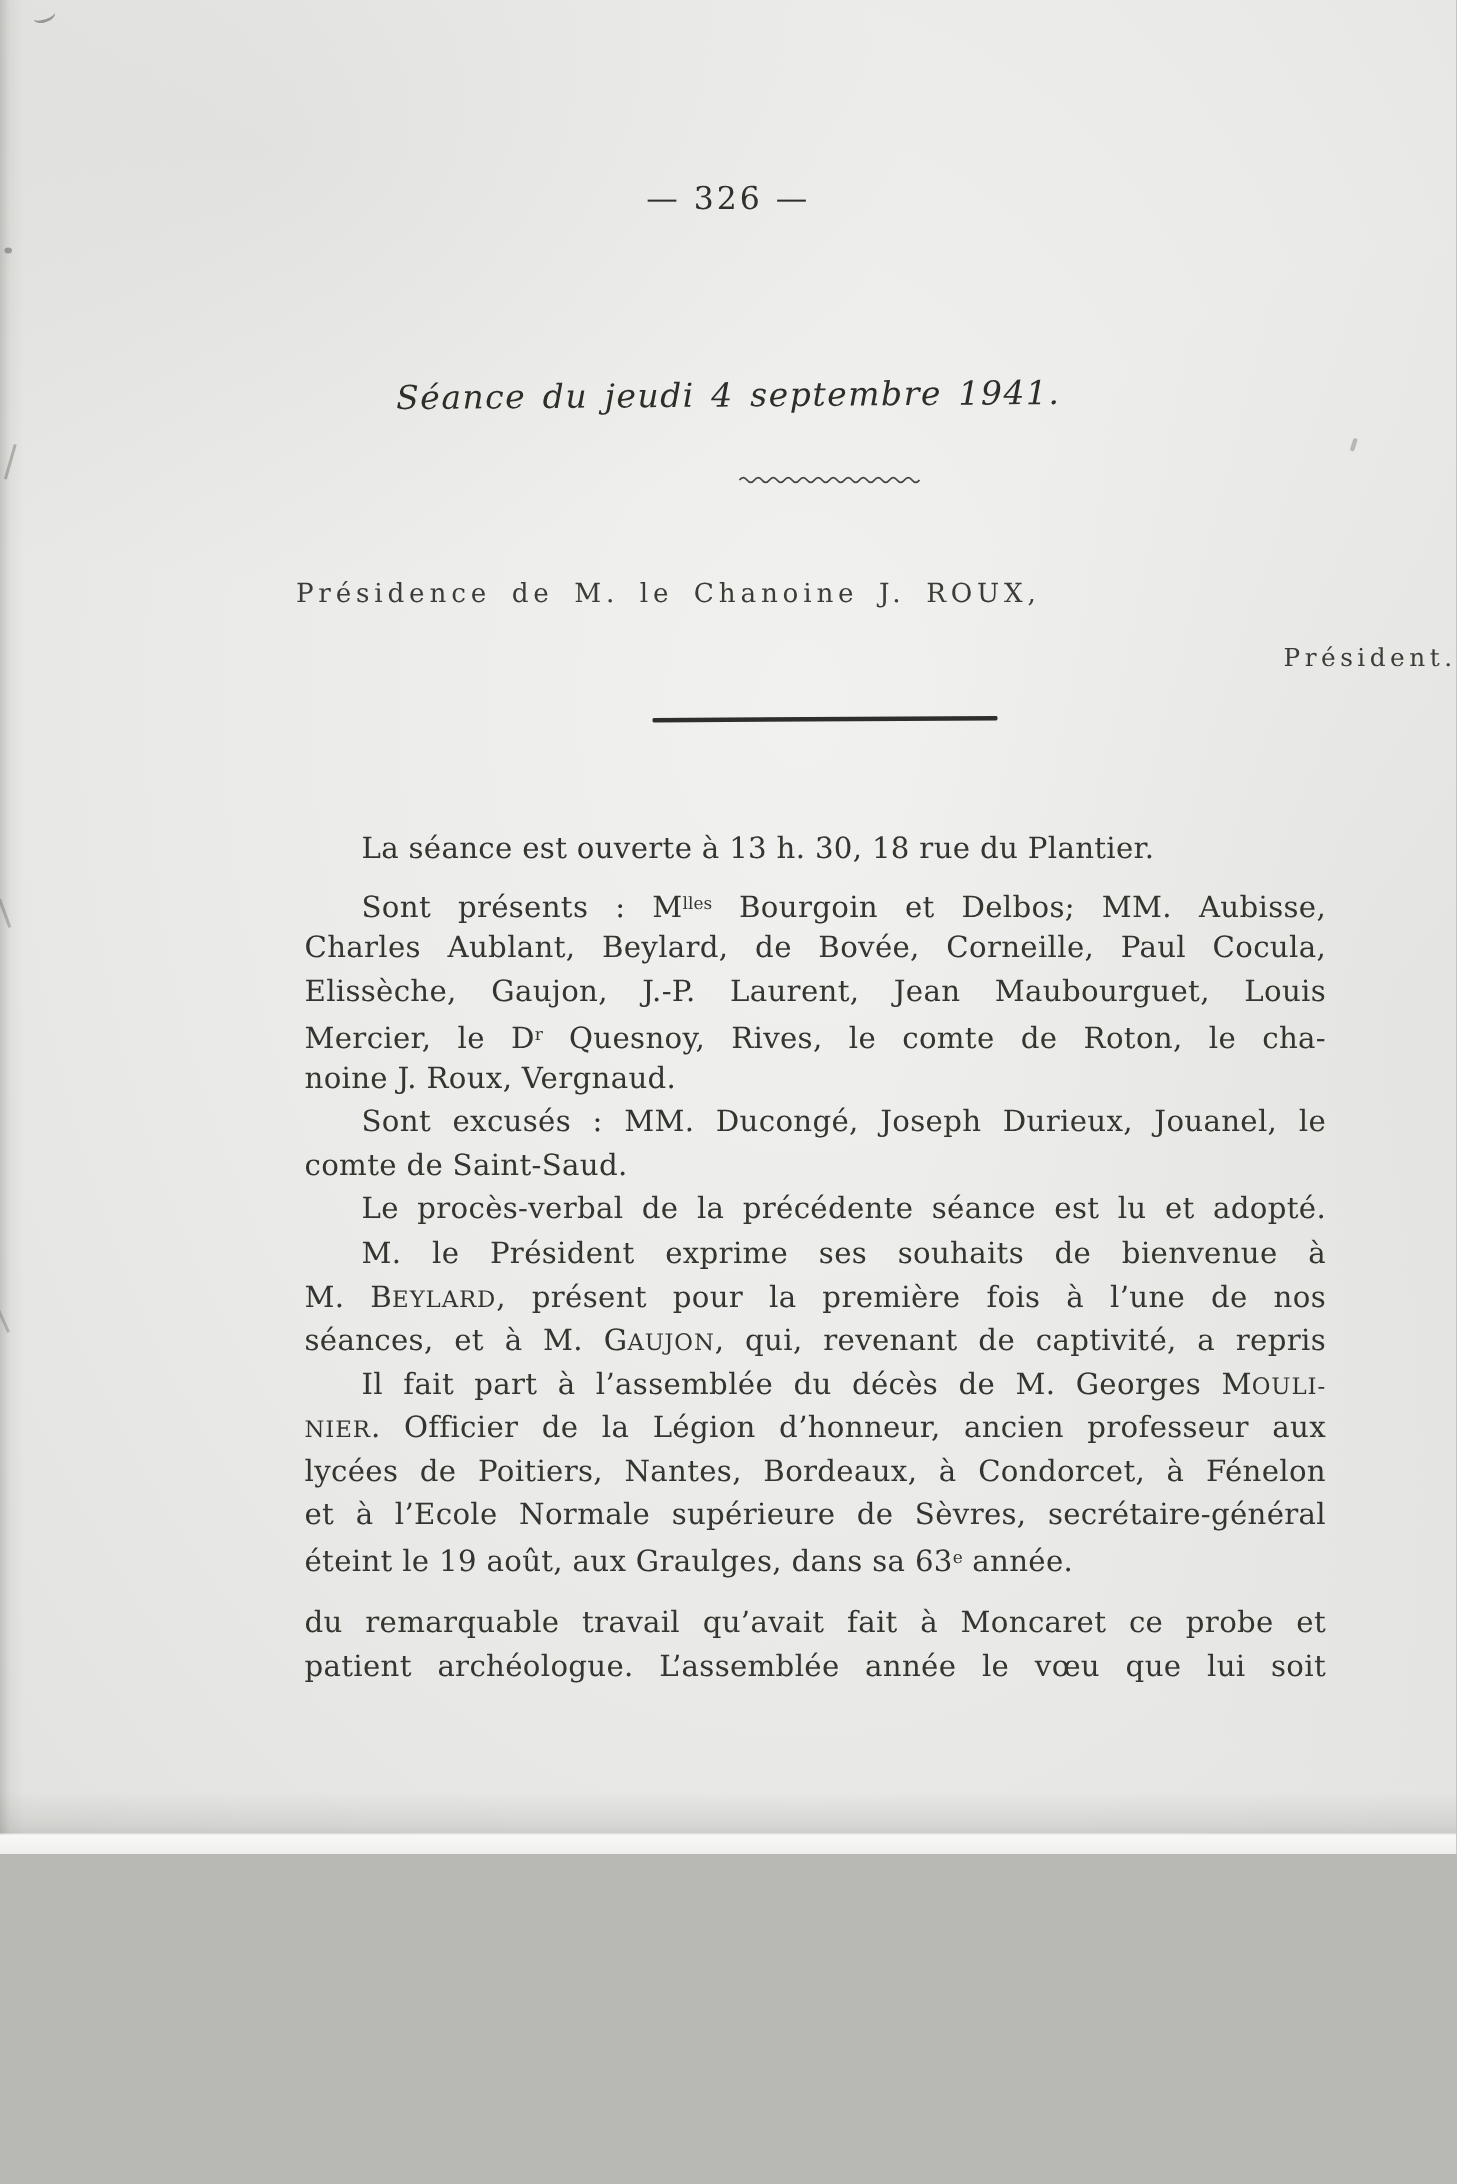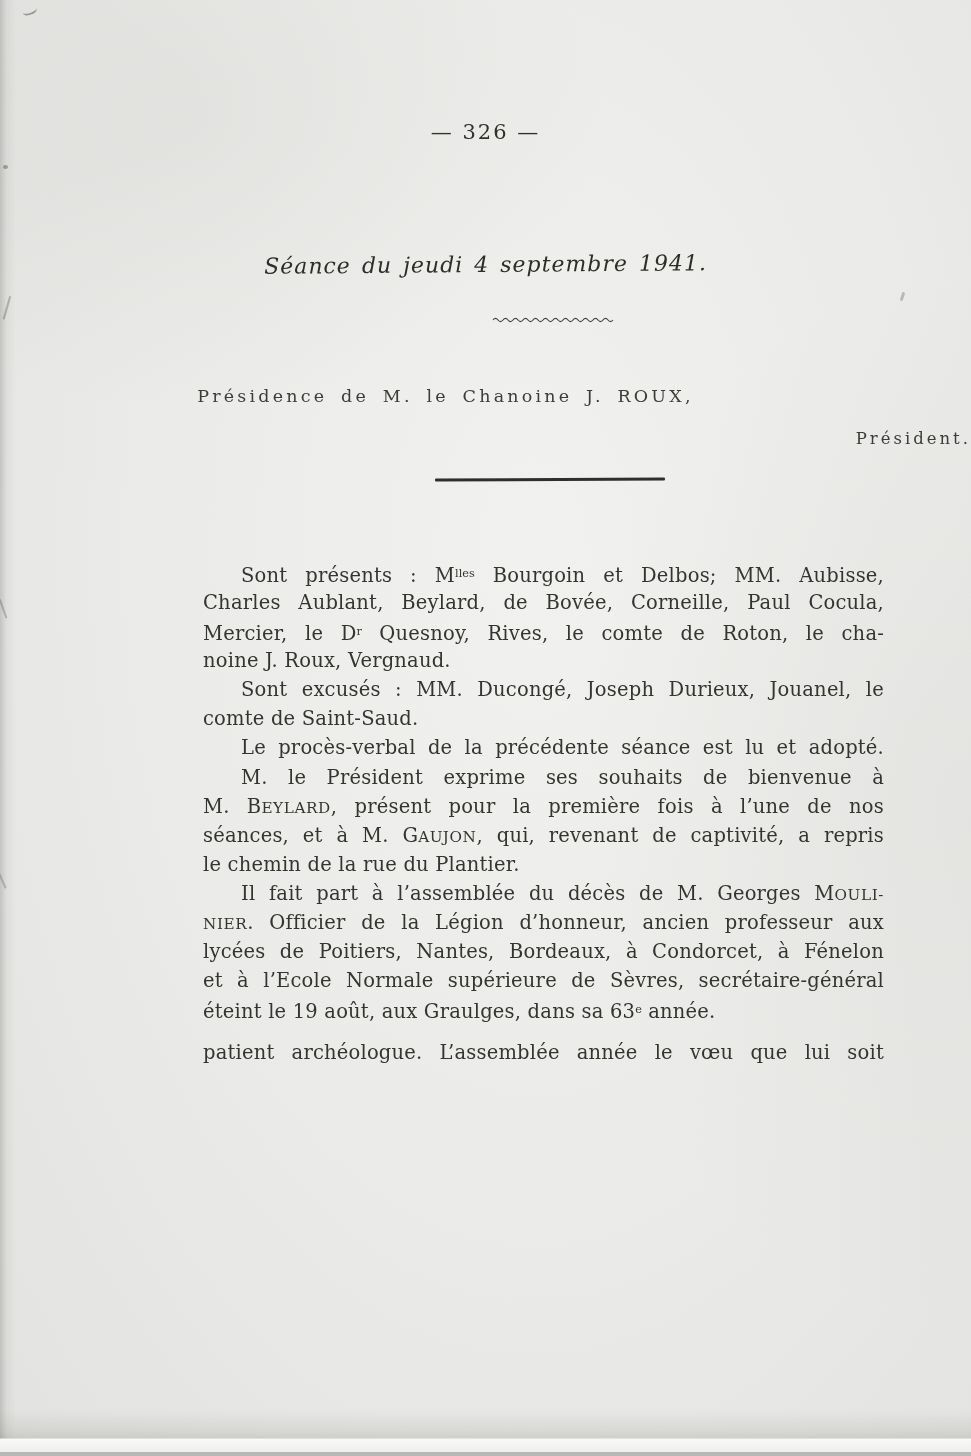--- a/index.html
+++ b/index.html
@@ -6,21 +6,21 @@
     --paper: #ECEDEA;
     --ink: #35352F;
   }
   * { margin: 0; padding: 0; box-sizing: border-box; }
   html, body { background: #b8b8b4; }
   body { font-family: "DejaVu Serif", serif; }
 
   .page {
     position: relative;
     width: 971px;
-    height: 1452px;
+    height: 1236px;
     overflow: hidden;
     color: var(--ink);
     background:
       radial-gradient(ellipse 620px 420px at 18% 8%, rgba(120,120,112,0.07), rgba(120,120,112,0) 70%),
       radial-gradient(ellipse 520px 760px at 97% 55%, rgba(120,120,112,0.05), rgba(120,120,112,0) 70%),
       radial-gradient(ellipse at 55% 38%, #f1f2ef 0%, #eaebe8 55%, #e2e3e0 100%);
   }
   
   .page::before {
     content: "";
@@ -172,45 +172,49 @@
   <svg class="wavy" width="128" height="10" viewBox="0 0 128 10">
     <path d="M4 6 q2.5 -3.2 5 0 t5 0 t5 0 t5 0 t5 0 t5 0 t5 0 t5 0 t5 0 t5 0 t5 0 t5 0 t5 0 t5 0 t5 0 t5 0 t5 0 t5 0 t5 0 t5 0 t5 0 t5 0 t5 0 t5 0" fill="none" stroke="#46463f" stroke-width="1.2"></path>
   </svg>
 
   <div class="presidency">Présidence de M. le Chanoine J. ROUX,</div>
   <div class="president">Président.</div>
 
   <div class="rule"></div>
 
   <div class="body-text">
+      <div>
+        <div class="line indent"><span>La séance est ouverte à 13 h. 30, 18 rue du Plantier.</span></div>
+      </div>
       <div style="margin-top: 8px;">
         <div class="line just indent"><span>Sont présents : M</span><span class="sup">lles</span><span> Bourgoin et Delbos; MM. Aubisse,</span></div>
         <div class="line just"><span>Charles Aublant, Beylard, de Bovée, Corneille, Paul Cocula,</span></div>
+        <div class="line just"><span>Elissèche, Gaujon, J.-P. Laurent, Jean Maubourguet, Louis</span></div>
         <div class="line just"><span>Mercier, le D</span><span class="sup">r</span><span> Quesnoy, Rives, le comte de Roton, le cha-</span></div>
         <div class="line"><span>noine J. Roux, Vergnaud.</span></div>
       </div>
       <div>
         <div class="line just indent"><span>Sont excusés : MM. Ducongé, Joseph Durieux, Jouanel, le</span></div>
         <div class="line"><span>comte de Saint-Saud.</span></div>
       </div>
       <div>
         <div class="line just indent"><span>Le procès-verbal de la précédente séance est lu et adopté.</span></div>
       </div>
       <div style="margin-top: 1px;">
         <div class="line just indent"><span>M. le Président exprime ses souhaits de bienvenue à</span></div>
         <div class="line just"><span>M. B</span><span class="sc">eylard</span><span>, présent pour la première fois à l’une de nos</span></div>
         <div class="line just"><span>séances, et à M. G</span><span class="sc">aujon</span><span>, qui, revenant de captivité, a repris</span></div>
-        <div class="line"><span>le chemin de la rue du Plantier.</span></div>
       </div>
       <div>
         <div class="line just indent"><span>Il fait part à l’assemblée du décès de M. Georges M</span><span class="sc">ouli-</span></div>
         <div class="line just"><span class="sc">nier</span><span>. Officier de la Légion d’honneur, ancien professeur aux</span></div>
         <div class="line just"><span>lycées de Poitiers, Nantes, Bordeaux, à Condorcet, à Fénelon</span></div>
         <div class="line just"><span>et à l’Ecole Normale supérieure de Sèvres, secrétaire-général</span></div>
         <div class="line"><span>éteint le 19 août, aux Graulges, dans sa 63</span><span class="sup">e</span><span> année.</span></div>
       </div>
       <div style="margin-top: 14px;">
+        <div class="line just"><span>du remarquable travail qu’avait fait à Moncaret ce probe et</span></div>
         <div class="line just"><span>patient archéologue. L’assemblée année le vœu que lui soit</span></div>
       </div>
     </div>
 
   <div class="bottom-edge"></div>
 </div>
 
 </body></html>

